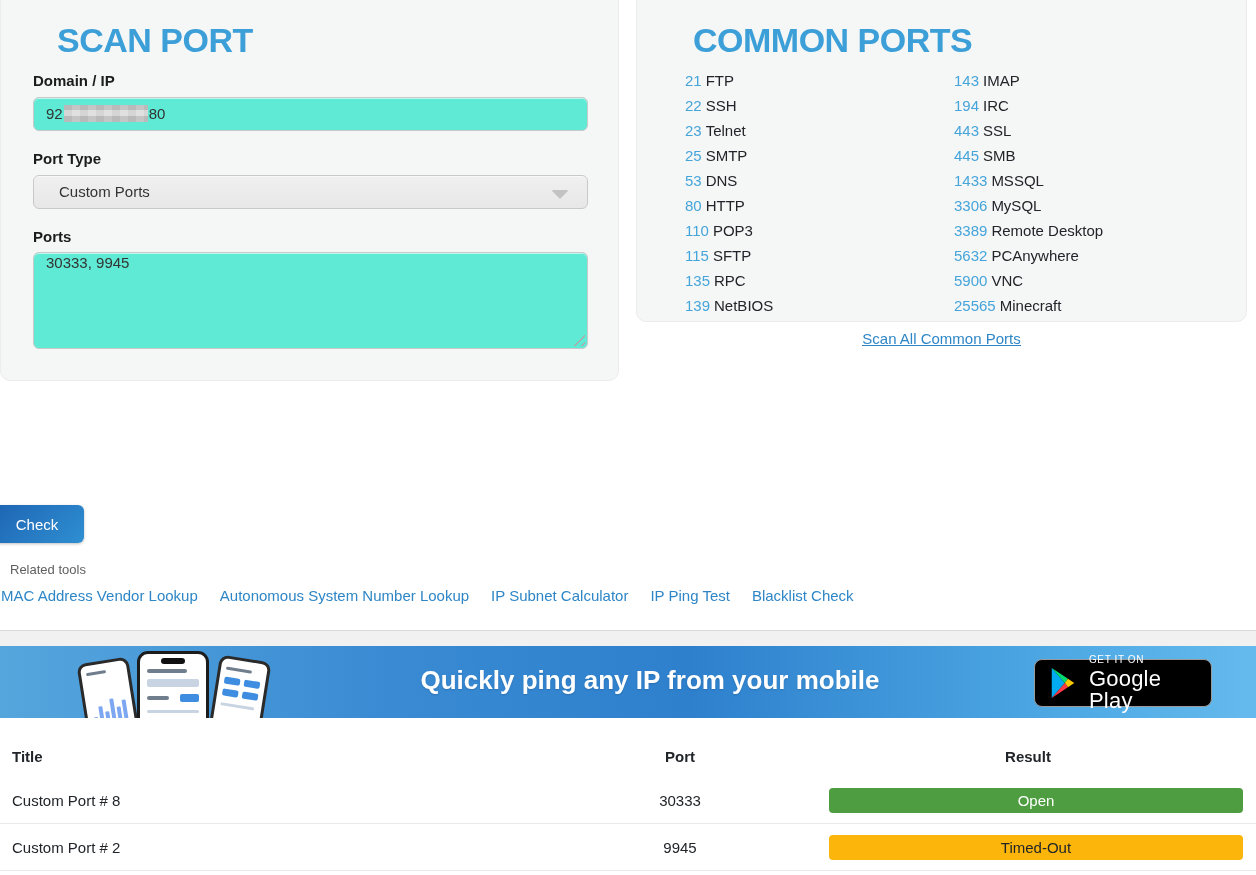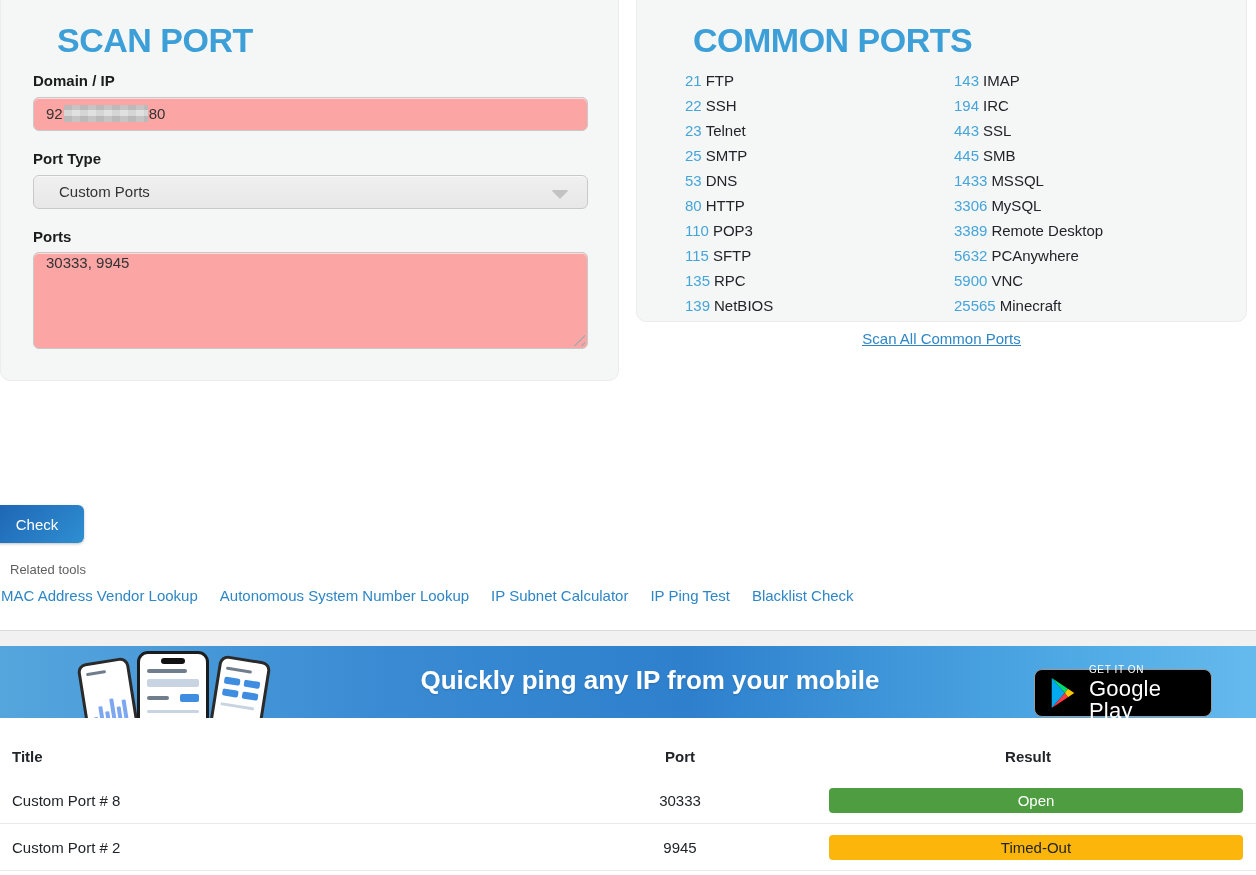--- a/index.html
+++ b/index.html
@@ -7,21 +7,21 @@
   body { font-family:"Liberation Sans", sans-serif; }
   #page { position:relative; width:1256px; height:875px; overflow:hidden; background:#fff; }
 
   
   .card { position:absolute; background:#f5f6f6; border:1px solid #ececec; border-radius:10px; }
   #scan-card { left:0; top:-12px; width:619px; height:393px; }
   #common-card { left:636px; top:-12px; width:611px; height:334px; }
   .card-title { position:absolute; left:32px; top:32px; font-size:34px; font-weight:700; color:#3c9fd8; letter-spacing:-0.5px;margin-left:24px; }
 
   .field-label { position:absolute; left:32px; font-size:15px; font-weight:700; color:#1c1c1c; }
-  .input-like { position:absolute; left:32px; width:555px; background:#fca5a5; border:1px solid #c9c9c9; border-radius:6px; box-shadow:inset 0 1px 0 rgba(255,255,255,.6); font-size:15px; color:#333; }
+  .input-like { position:absolute; left:32px; width:555px; background:#5eead4; border:1px solid #c9c9c9; border-radius:6px; box-shadow:inset 0 1px 0 rgba(255,255,255,.6); font-size:15px; color:#333; }
   .text-input { height:34px; line-height:32px; padding:0 12px; }
   .redacted { display:inline-block; width:84px; height:17px; vertical-align:middle; margin:0 1px 3px 1px;
     background-image:
       repeating-linear-gradient(0deg, rgba(175,175,175,.55) 0 6px, rgba(225,225,225,.55) 6px 12px),
       repeating-linear-gradient(90deg, #c7c7c7 0 8px, #e0e0e0 8px 16px);
   }
   .select-like { height:34px; line-height:32px; padding:0 25px; background:linear-gradient(#f0f0f0,#e7e7e7); }
   .select-caret { position:absolute; right:18px; top:14px; width:0; height:0; border-left:9px solid transparent; border-right:9px solid transparent; border-top:9px solid #c3c3c3; border-radius:3px; }
   .textarea-like { height:97px; padding:1px 12px; }
   .resize-handle { position:absolute; right:2px; bottom:2px; width:13px; height:13px;
@@ -55,21 +55,21 @@
   #phone-left  { left:8px;  top:12px; width:52px; height:88px; transform:rotate(-9deg); }
   #phone-right { left:138px; top:10px; width:52px; height:88px; transform:rotate(9deg); }
   #phone-center{ left:62px; top:3px;  width:72px; height:104px; border-radius:11px; z-index:2; border-color:#1c1c1c; }
   .notch { position:absolute; top:4px; left:50%; transform:translateX(-50%); width:24px; height:6px; background:#111; border-radius:4px; }
   .scr-line { position:absolute; background:#c9d4e2; border-radius:2px; }
   .scr-line.dark { background:#6f7d8c; }
   .scr-line.blue { background:#3f8de0; }
   .mini-bars { position:absolute; left:6px; bottom:18px; width:38px; height:34px; display:flex; align-items:flex-end; gap:2px; }
   .mini-bars i { display:block; width:4px; background:#7da7f0; border-radius:1px; }
   #banner-headline { position:absolute; left:300px; top:19px; width:700px; text-align:center; font-size:26px; font-weight:700; color:#fff; text-shadow:0 1px 2px rgba(0,0,0,.15); }
-  #play-badge { position:absolute; left:1034px; top:13px; width:178px; height:48px; background:#000; border:1px solid #9a9a9a; border-radius:8px; display:flex; align-items:center; padding-left:13px; cursor:pointer;margin-top:10px; }
+  #play-badge { position:absolute; left:1034px; top:13px; width:178px; height:48px; background:#000; border:1px solid #9a9a9a; border-radius:8px; display:flex; align-items:center; padding-left:13px; cursor:pointer; }
   #play-badge-text { margin-left:11px; color:#fff; line-height:1; }
   #play-line1 { font-size:10px; letter-spacing:.6px; margin-bottom:3px; }
   #play-line2 { font-size:22px; font-weight:500; letter-spacing:.2px; }
 
   
   #results { position:absolute; left:0; top:718px; width:1256px; font-size:15px; color:#212529; }
   .t-row { display:flex; align-items:center; }
   .t-head { padding:30px 16px 12px 0; font-weight:700; }
   .col-title { flex:0 0 560px; padding-left:12px; text-align:left; }
   .col-port { flex:0 0 240px; text-align:center; }

